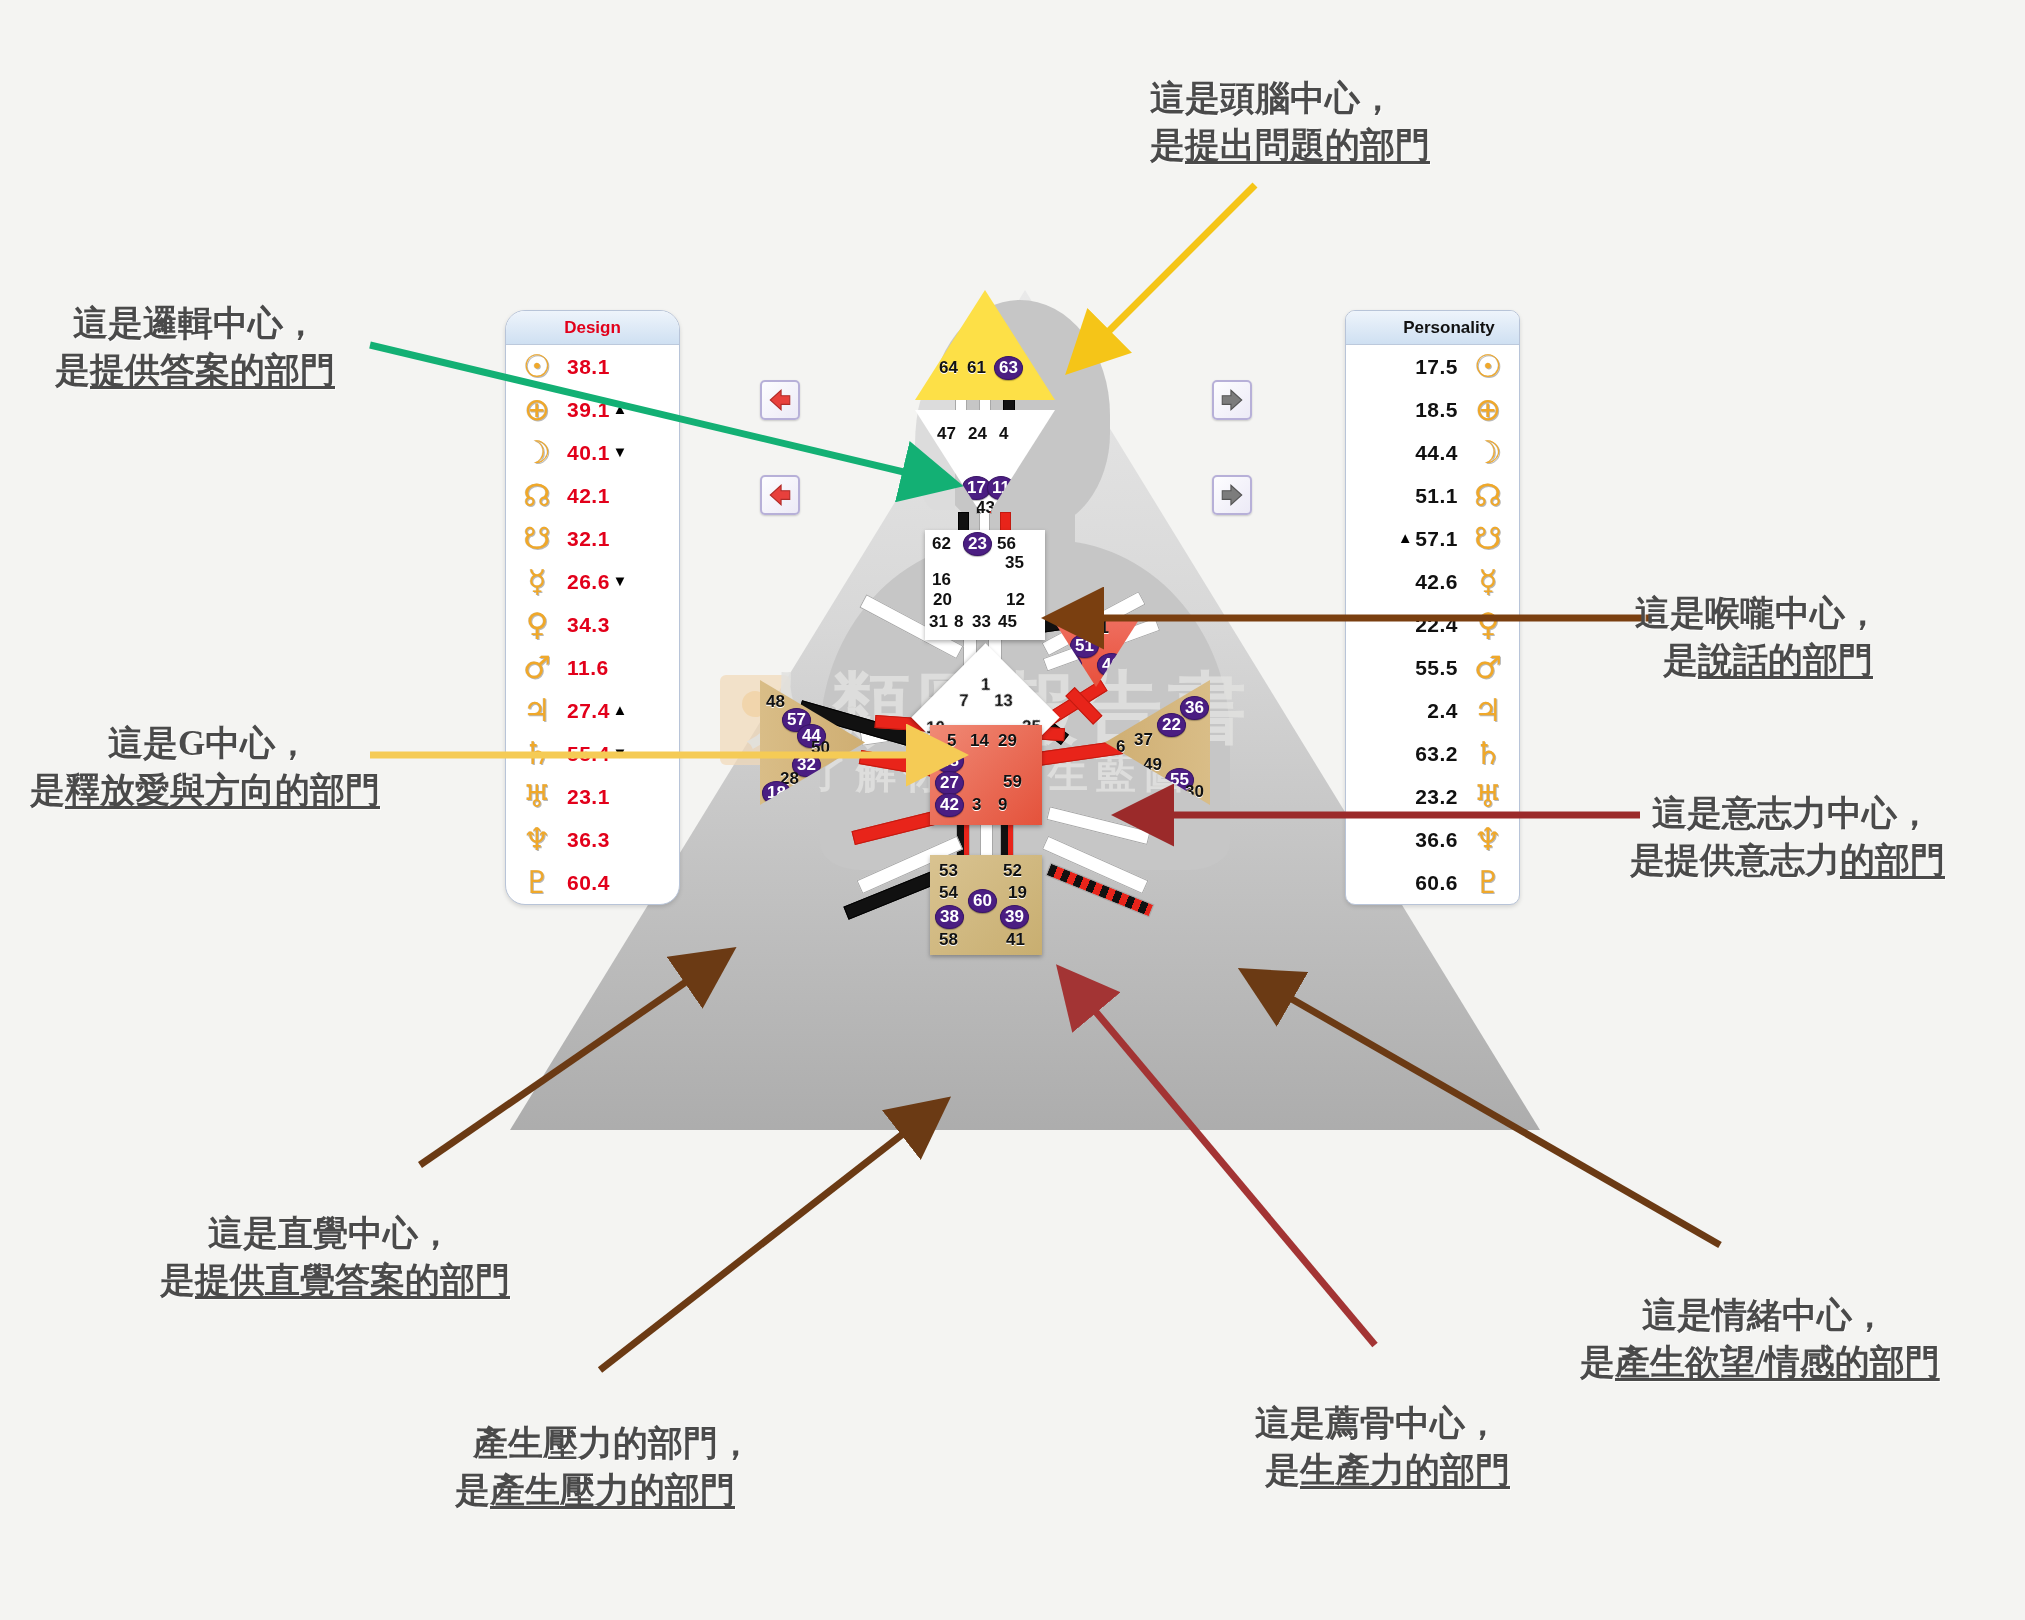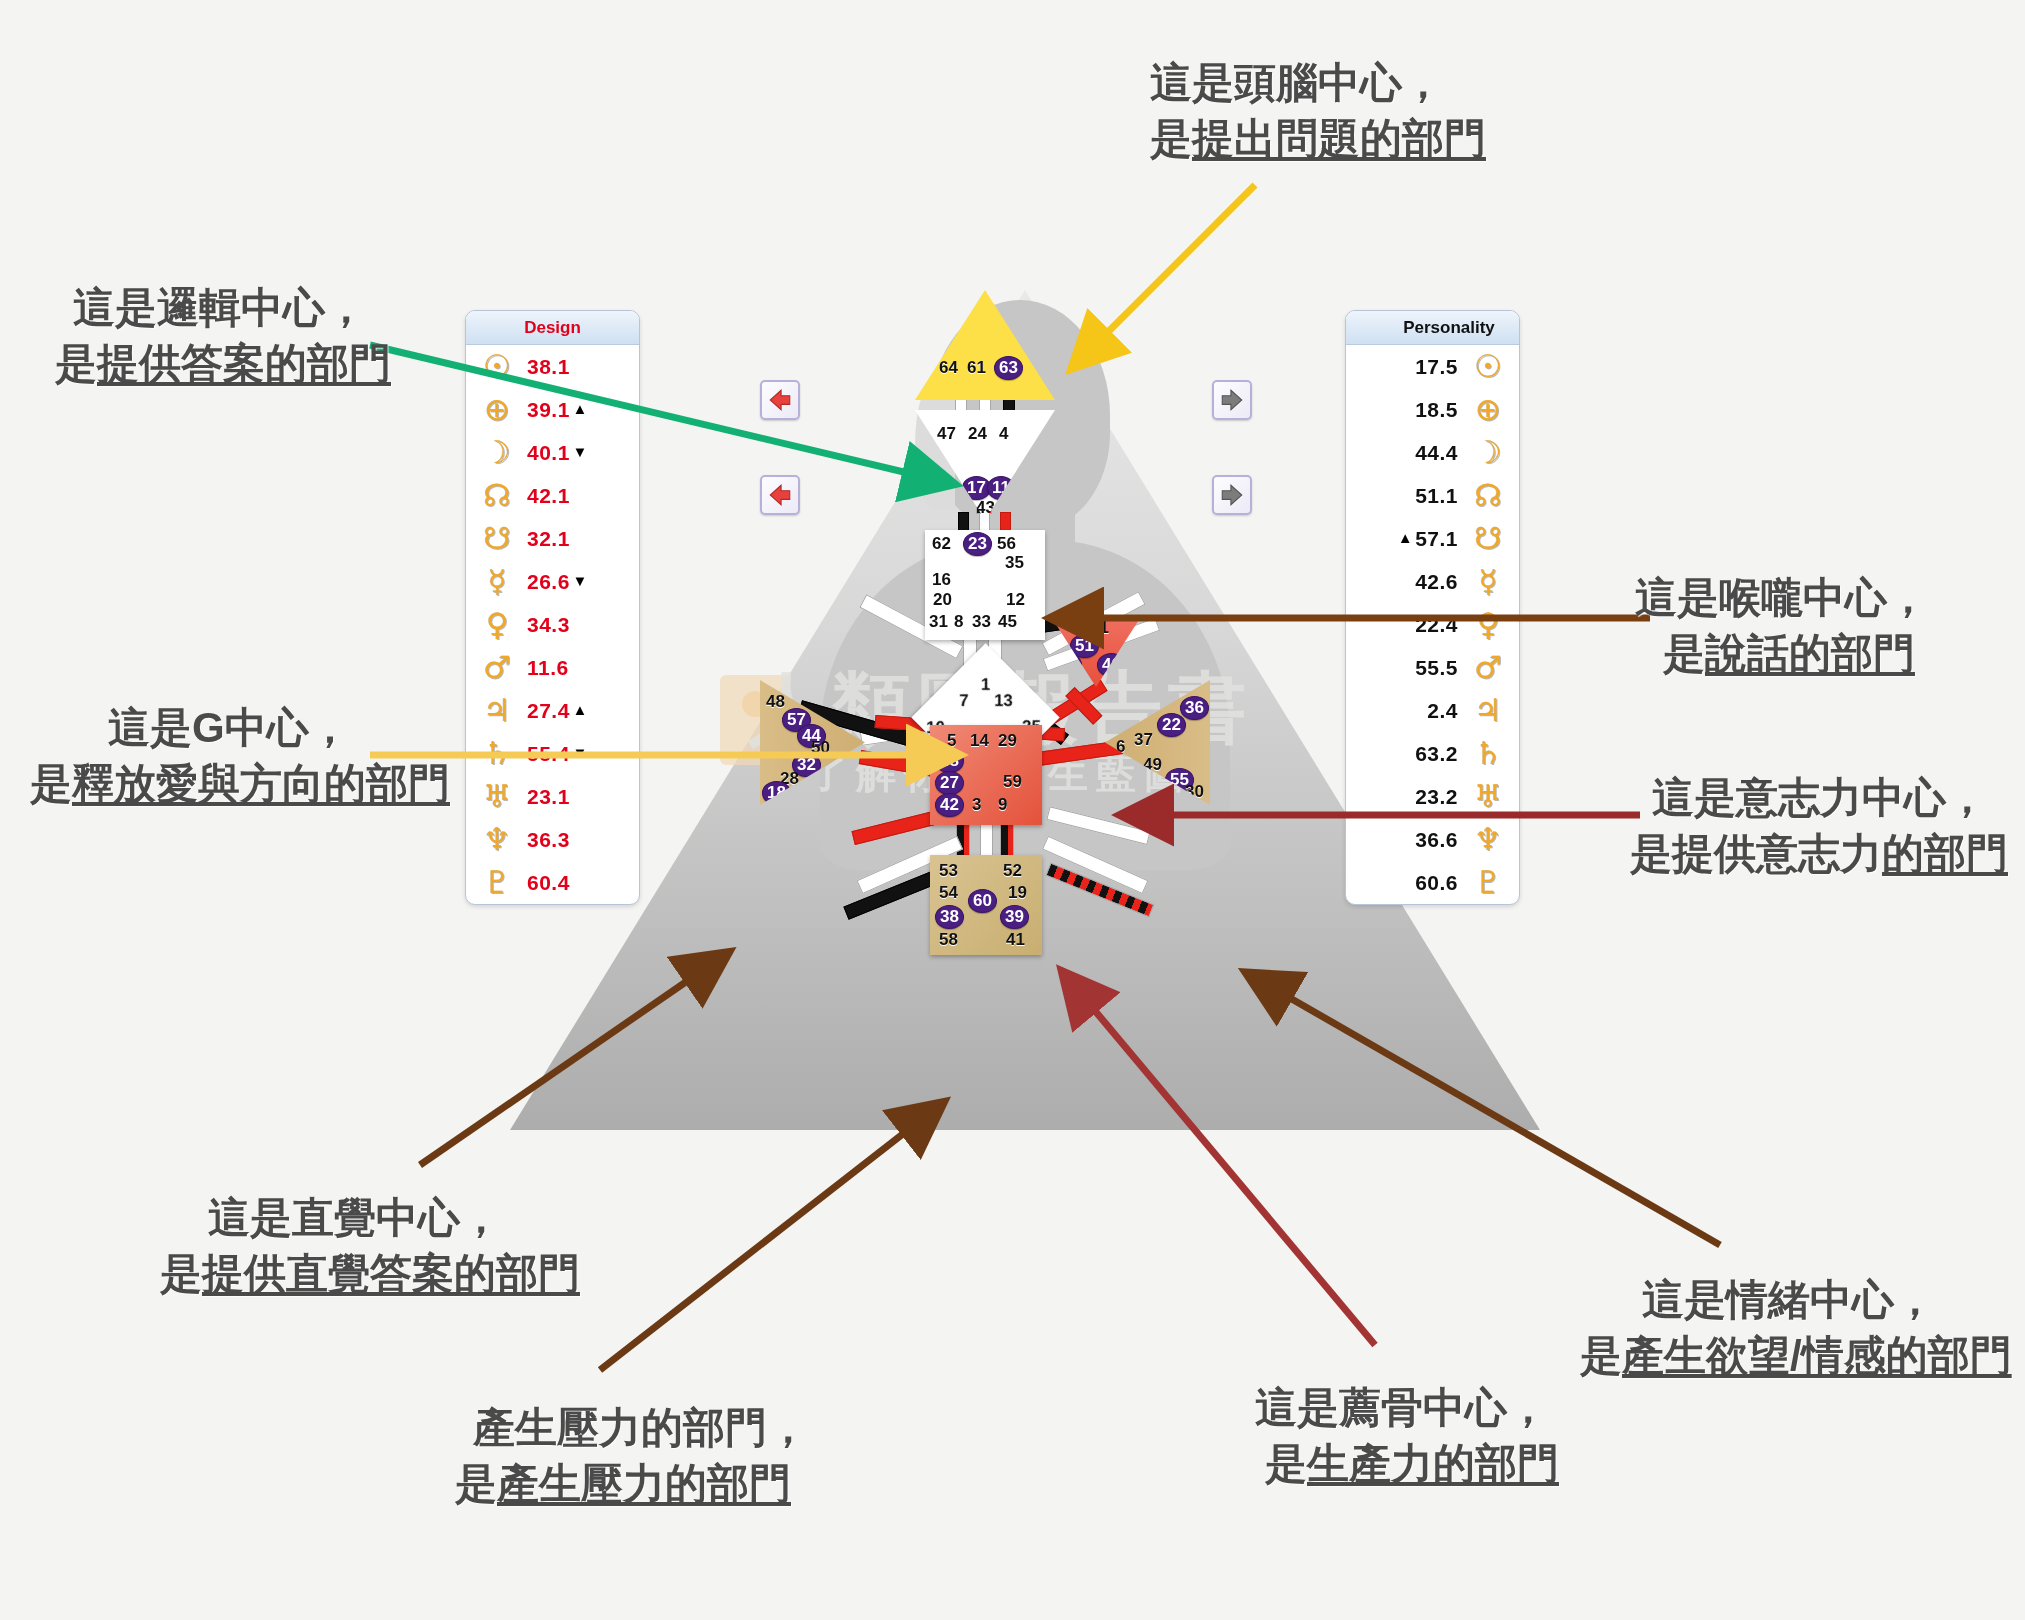--- a/index.html
+++ b/index.html
@@ -57,21 +57,21 @@
     position:absolute; width:175px; border:1px solid #b8c4d8; border-radius:10px;
     background:#ffffff; box-shadow:0 2px 4px rgba(0,0,0,.13);
     overflow:hidden;
   }
   .panel-head{
     height:34px; line-height:34px; text-align:center;
     font-family:"Liberation Sans",sans-serif; font-size:17px; font-weight:bold;
     background:linear-gradient(to bottom,#eef4fb 0%,#cfe0f2 100%);
     border-bottom:1px solid #bcc9dc;
   }
-  #design-panel { left:465px; top:310px; }
+  #design-panel { left:505px; top:310px;border-radius:20px; }
   #personality-panel { left:1345px; top:310px; }
   #design-panel .panel-head{ color:#e2001a; }
   #personality-panel .panel-head{ color:#111;padding-left:33px; }
 
   .planet-row{
     display:flex; align-items:center; height:43px; padding:0 10px;
   }
   .planet-row.left{ justify-content:flex-start; }
   .planet-row.right{ justify-content:flex-end; }
   .glyph{
@@ -171,23 +171,24 @@
   .chan{ position:absolute; background:#fff; border:1px solid #a8a8a8; }
   .chan.blk{ background:#111; border-color:#000; }
   .chan.red{ background:#e8241a; border-color:#c21a10; }
   .chan.stripe{
     background:repeating-linear-gradient(90deg,#111 0 7px,#e8241a 7px 14px);
   }
 
   
   .anno{
     position:absolute; color:#4a4a4a; font-weight:bold;
-    font-family:Liberation Sans, sans-serif;
-    font-size:42px; line-height:1.34; white-space:nowrap;
+    font-family:Liberation Serif, serif;
+    font-size:35px; line-height:1.34; white-space:nowrap;
     text-shadow:1px 1px 1px rgba(255,255,255,.8);
+    margin-top:21px;
   }
   .anno .u{ text-decoration:underline; text-underline-offset:4px; }
   .anno .l2{ display:block; }
 
   svg.lines{ position:absolute; left:0; top:0; width:2025px; height:1620px; pointer-events:none; }
 </style>
 </head>
 <body>
 
 <div id="stage">

